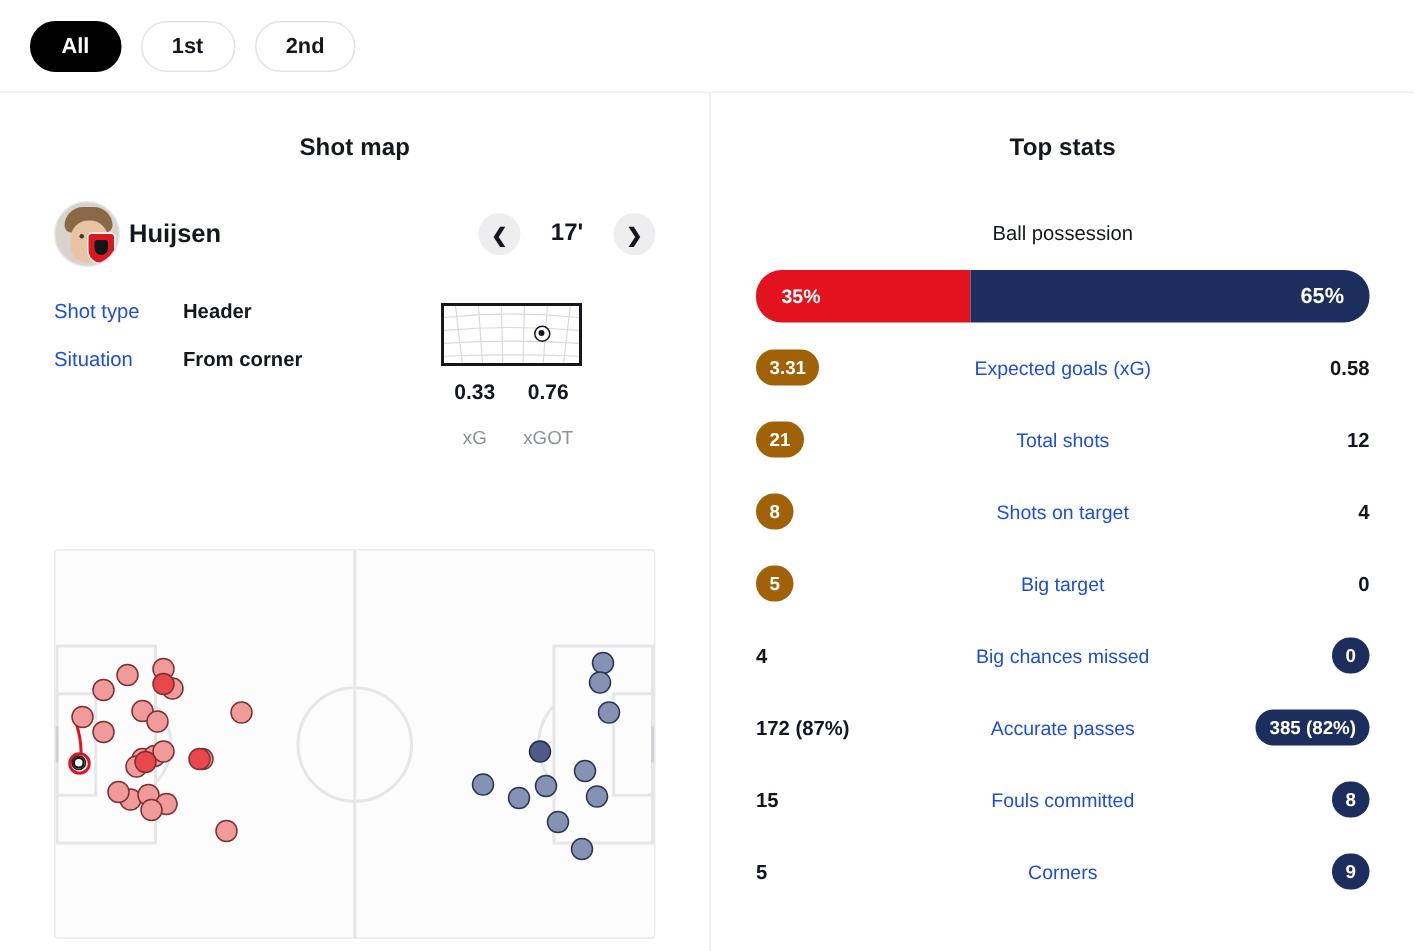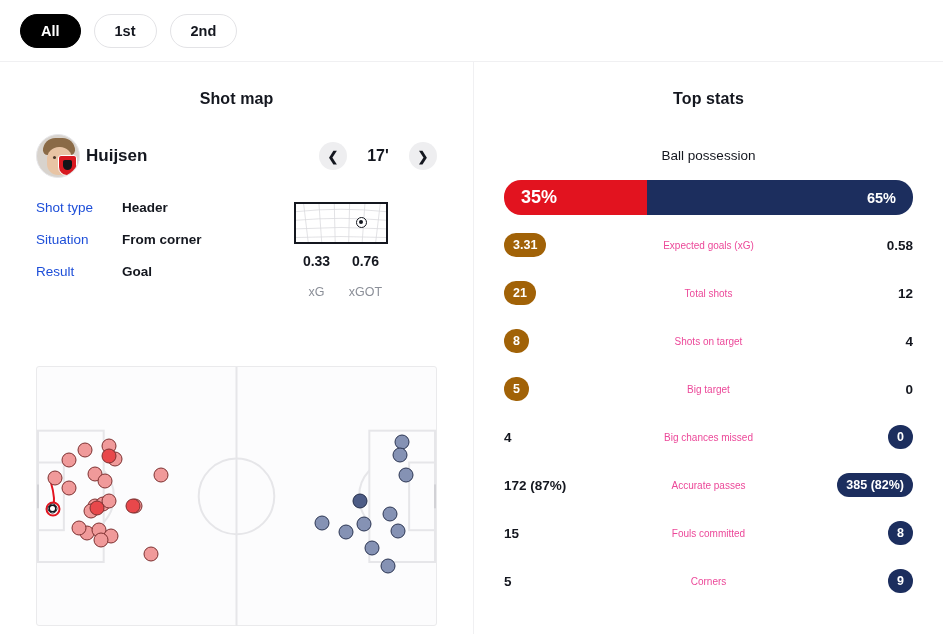--- a/index.html
+++ b/index.html
@@ -241,21 +241,21 @@
     display: flex;
     margin: 17px 30px 0 30px;
     height: 35px;
     align-items: stretch;
   }
   .poss-home {
     background: #e2131f;
     border-radius: 17px 0 0 17px;
     display: flex; align-items: center;
     padding-left: 17px;
-    color: #fff; font-size: 18px; font-weight: 700;
+    color: #fff; font-size: 13px; font-weight: 700;
   }
   .poss-away {
     background: #1c2e5e;
     border-radius: 0 17px 17px 0;
     display: flex; align-items: center; justify-content: flex-end;
     padding-right: 17px;
     color: #fff; font-size: 14.5px; font-weight: 700;
     flex: 1 1 auto;
   }
 
@@ -272,22 +272,22 @@
     align-items: center;
     font-size: 13.5px;
     font-weight: 700;
     color: #14171f;
   }
   .stat-side.home { justify-content: flex-start; }
   .stat-side.away { justify-content: flex-end; }
   .stat-name {
     flex: 1 1 auto;
     text-align: center;
-    font-size: 10px;
-    color: #ec4899;
+    font-size: 13px;
+    color: #1d4ed8;
   }
   .badge {
     display: inline-flex;
     align-items: center;
     justify-content: center;
     min-width: 24px;
     height: 24px;
     padding: 0 9px;
     border-radius: 12px;
     color: #ffffff;
@@ -332,24 +332,20 @@
 
     <div class="detail-wrap">
       <div class="detail-list">
         <div class="detail-row">
           <div class="detail-label">Shot type</div>
           <div class="detail-value">Header</div>
         </div>
         <div class="detail-row">
           <div class="detail-label">Situation</div>
           <div class="detail-value">From corner</div>
-        </div>
-        <div class="detail-row">
-          <div class="detail-label">Result</div>
-          <div class="detail-value">Goal</div>
         </div>
       </div>
 
       <div class="goal-wrap">
         <div class="goalframe">
           <svg viewBox="0 0 94 42" preserveAspectRatio="none">
             <g stroke="#d9d9dd" stroke-width="0.8" fill="none">
               <line x1="8" y1="0" x2="13" y2="42"></line>
               <line x1="24" y1="0" x2="27" y2="42"></line>
               <line x1="40" y1="0" x2="41" y2="42"></line>

